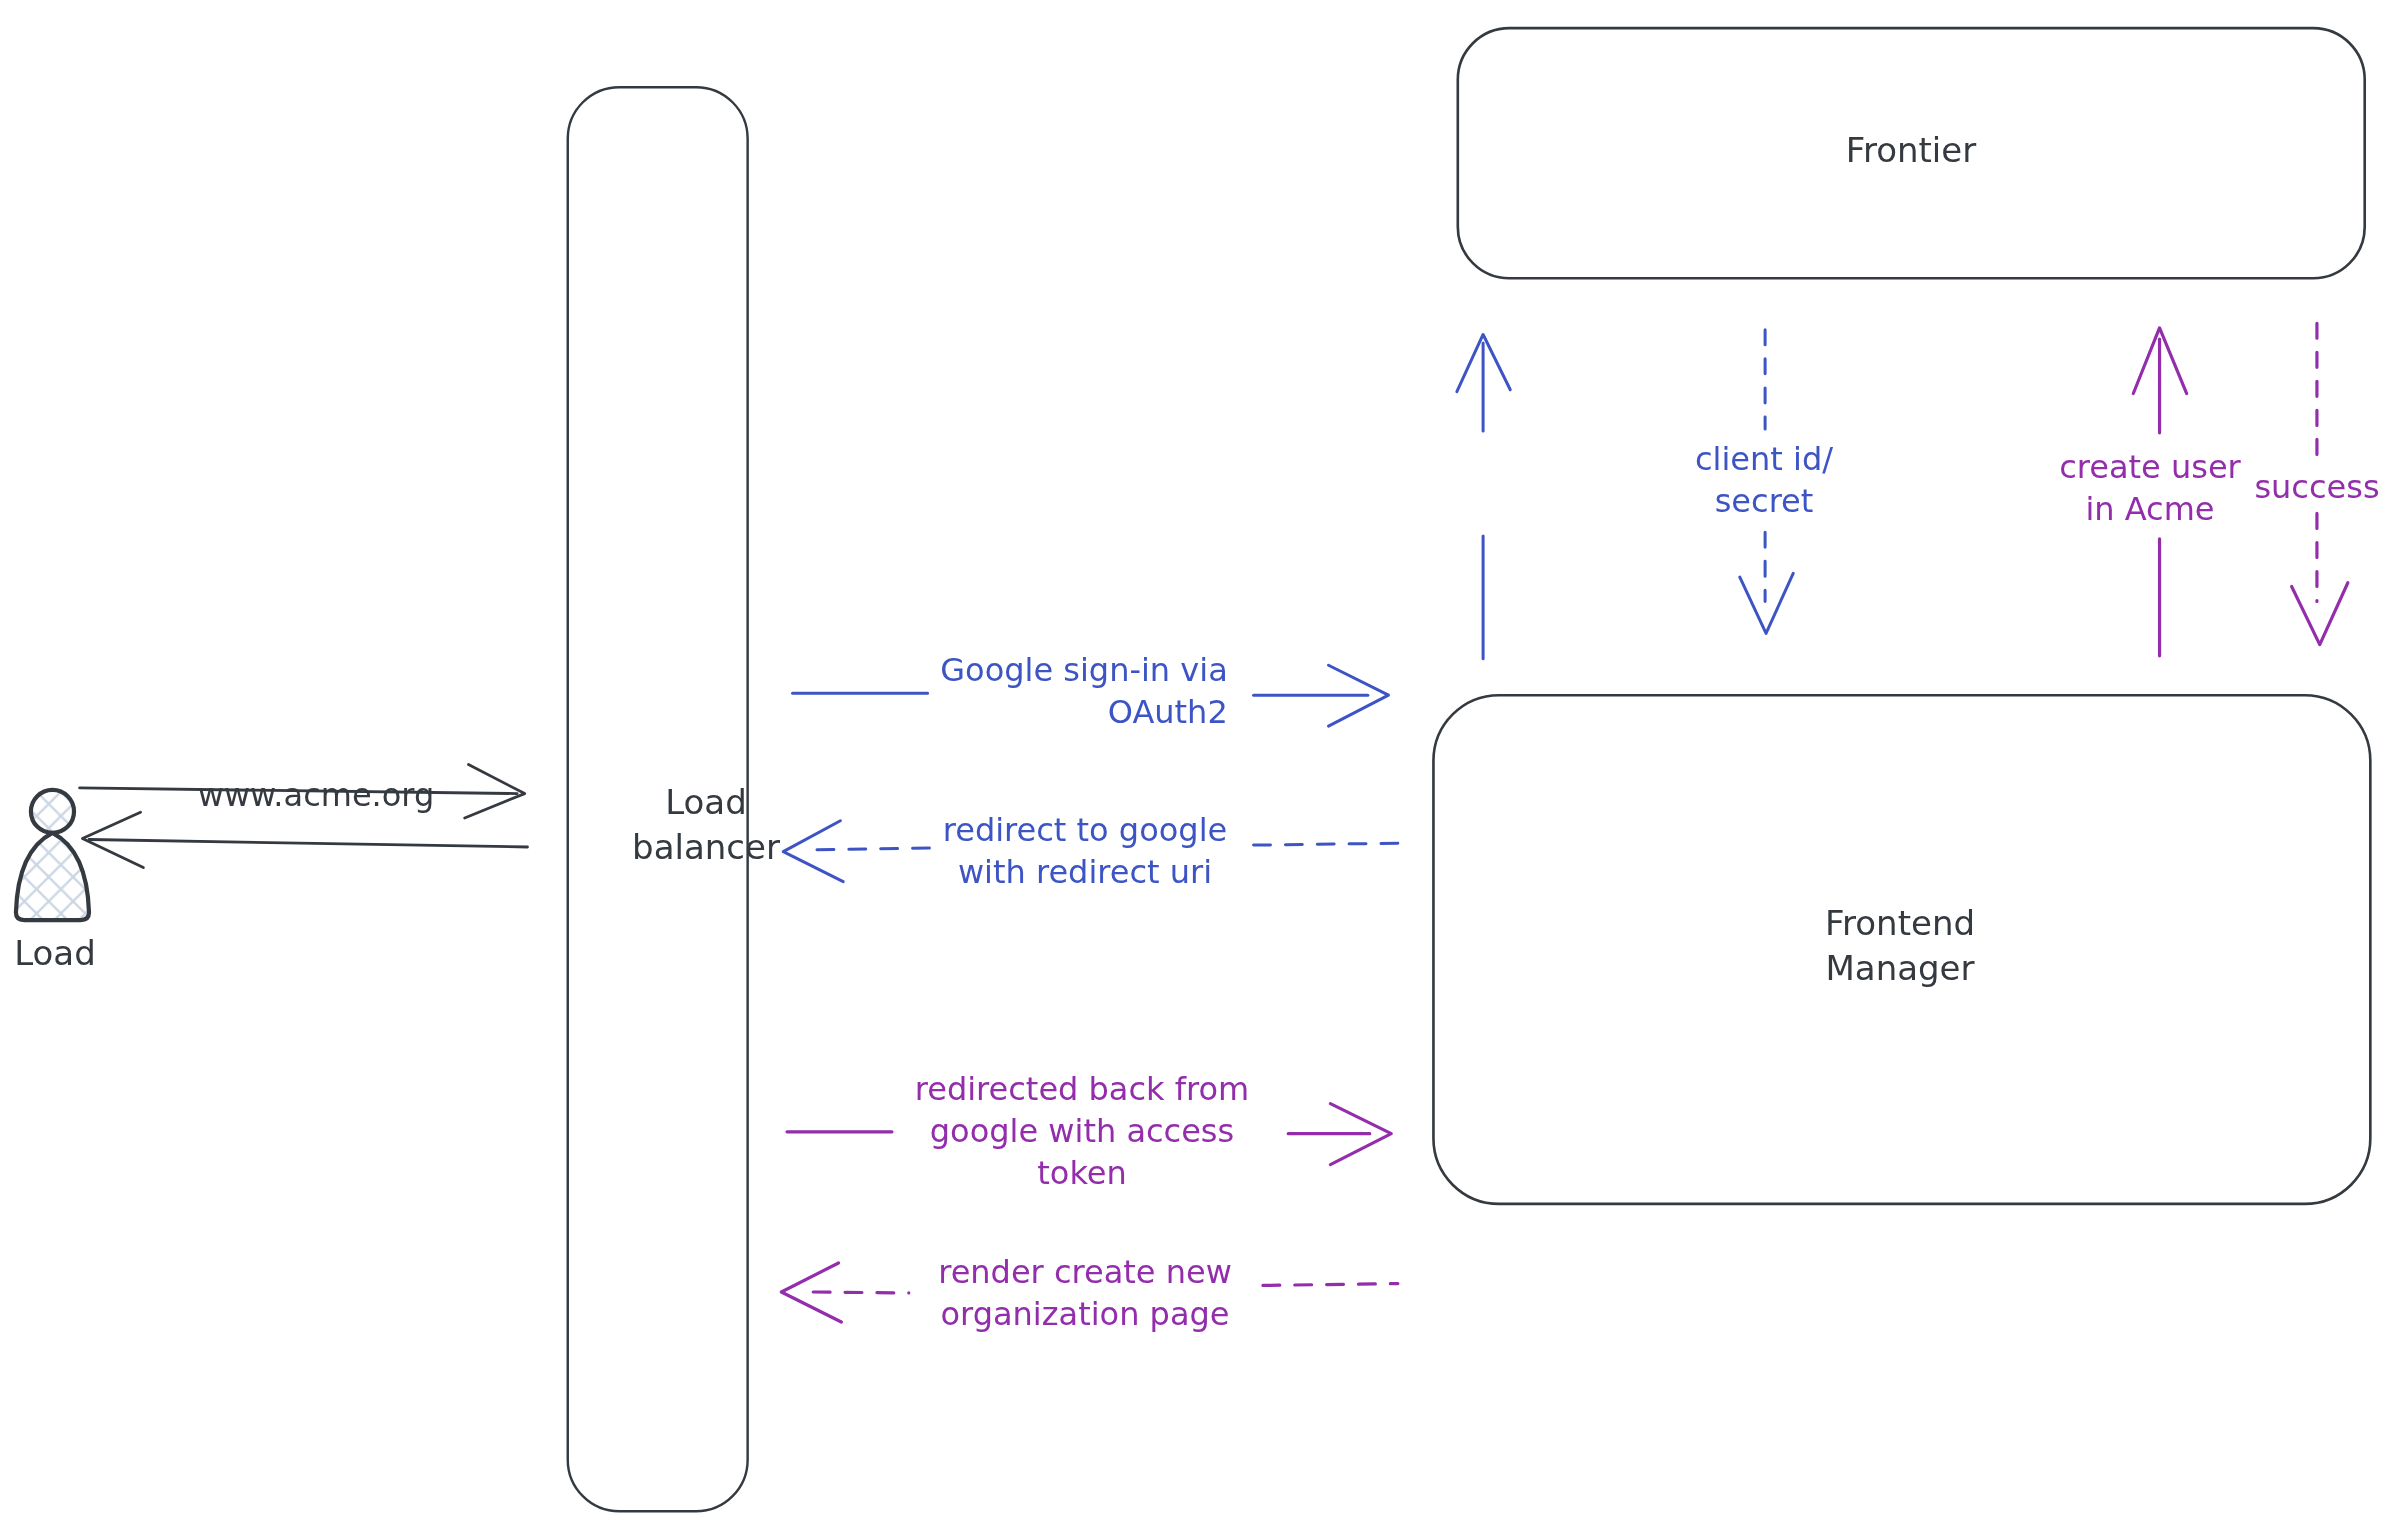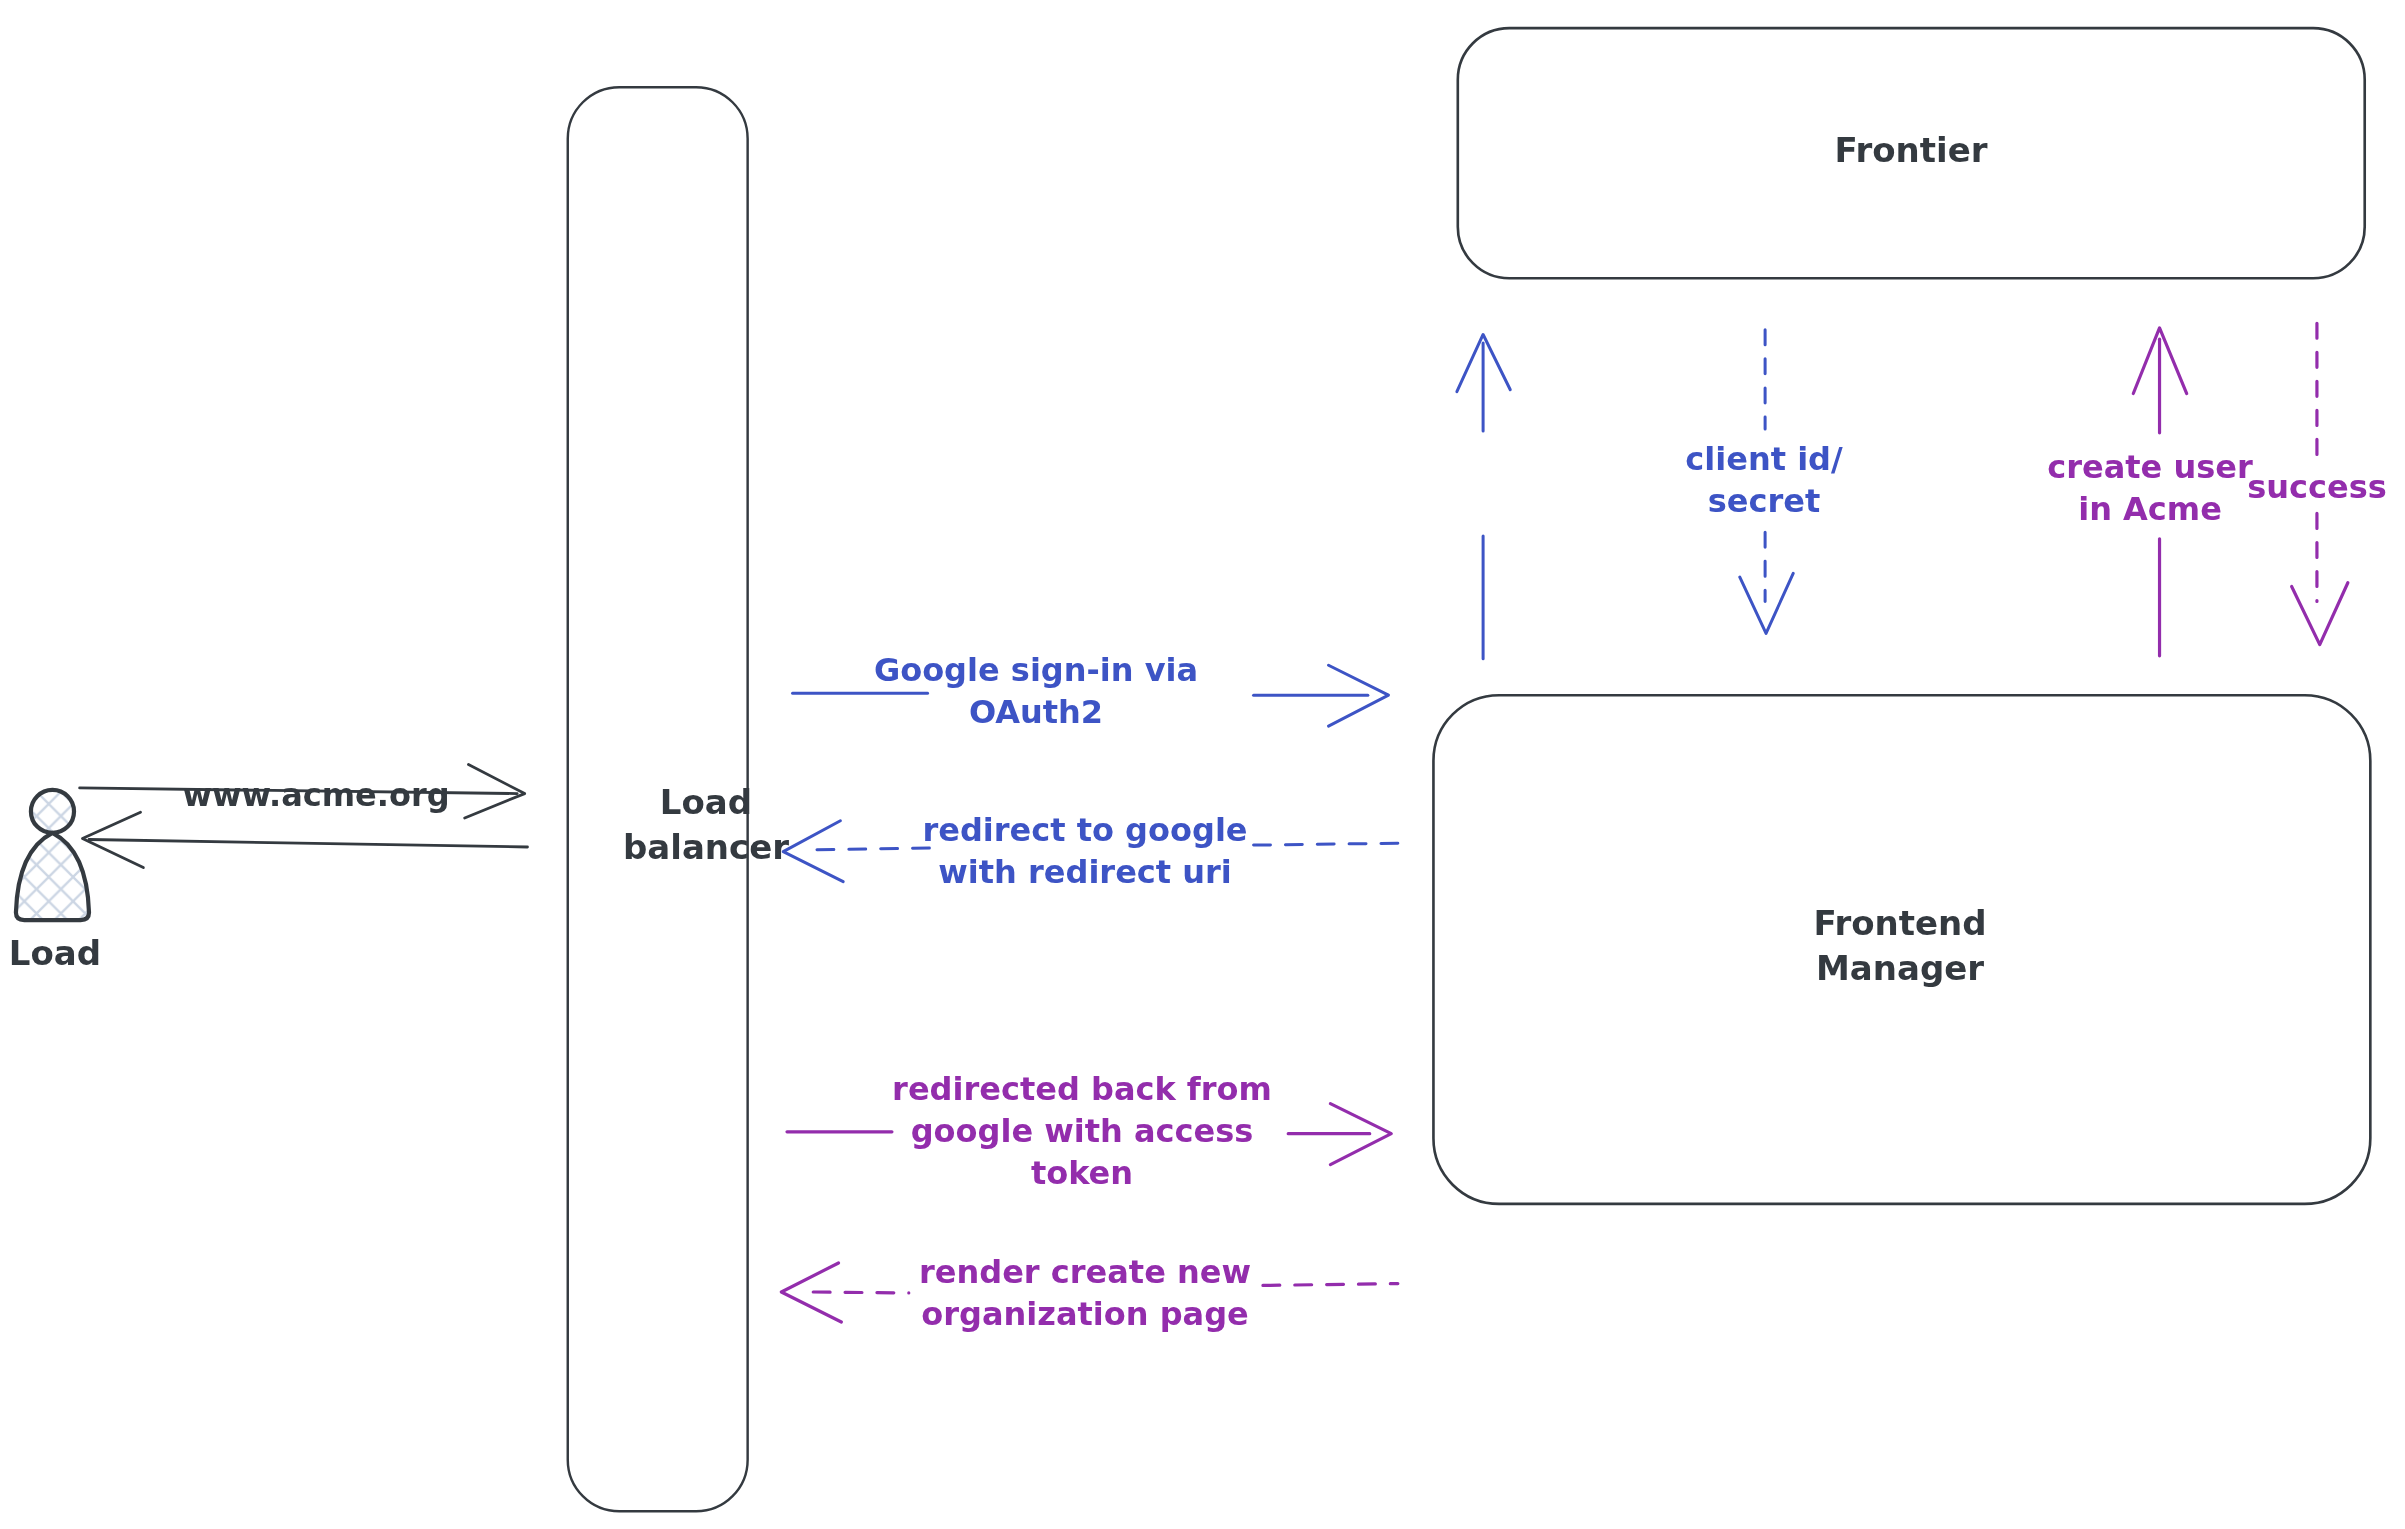--- a/index.html
+++ b/index.html
@@ -11,21 +11,21 @@
     overflow:hidden;
   }
   .layer{position:absolute;left:0;top:0;}
   .label{
     position:absolute;
     transform:translate(-50%,-50%);
     white-space:pre-line;
     text-align:center;
     line-height:1.32;
     font-size:32px;
-    font-weight:700;
+    font-weight:400;
     pointer-events:none;
   }
   .ink{color:#343a40;}
   .blue{color:#3d54c5;}
   .purple{color:#932dac;}
   .node-label{font-size:34px;}
 </style>
 </head>
 <body>
 
@@ -107,21 +107,21 @@
   </svg>
 
   <div class="label ink node-label" style="left:55px;top:953px;">Load</div>
   <div class="label ink node-label" style="left:658px;top:825px;margin-left:48px;">Load
 balancer</div>
   <div class="label ink node-label" style="left:1911px;top:150px;">Frontier</div>
   <div class="label ink node-label" style="left:1900px;top:946px;">Frontend
 Manager</div>
 
   <div class="label ink" style="left:316px;top:795px;">www.acme.org</div>
-  <div class="label blue" style="left:1036px;top:691px;">Google sign-in via
+  <div class="label blue" style="left:1084px;top:691px;text-align:right;">Google sign-in via
 OAuth2</div>
   <div class="label blue" style="left:1085px;top:851px;">redirect to google
 with redirect uri</div>
   <div class="label blue" style="left:1764px;top:480px;">client id/
 secret</div>
   <div class="label purple" style="left:2150px;top:488px;">create user
 in Acme</div>
   <div class="label purple" style="left:2317px;top:487px;">success</div>
   <div class="label purple" style="left:1085px;top:1293px;">render create new
 organization page</div>

